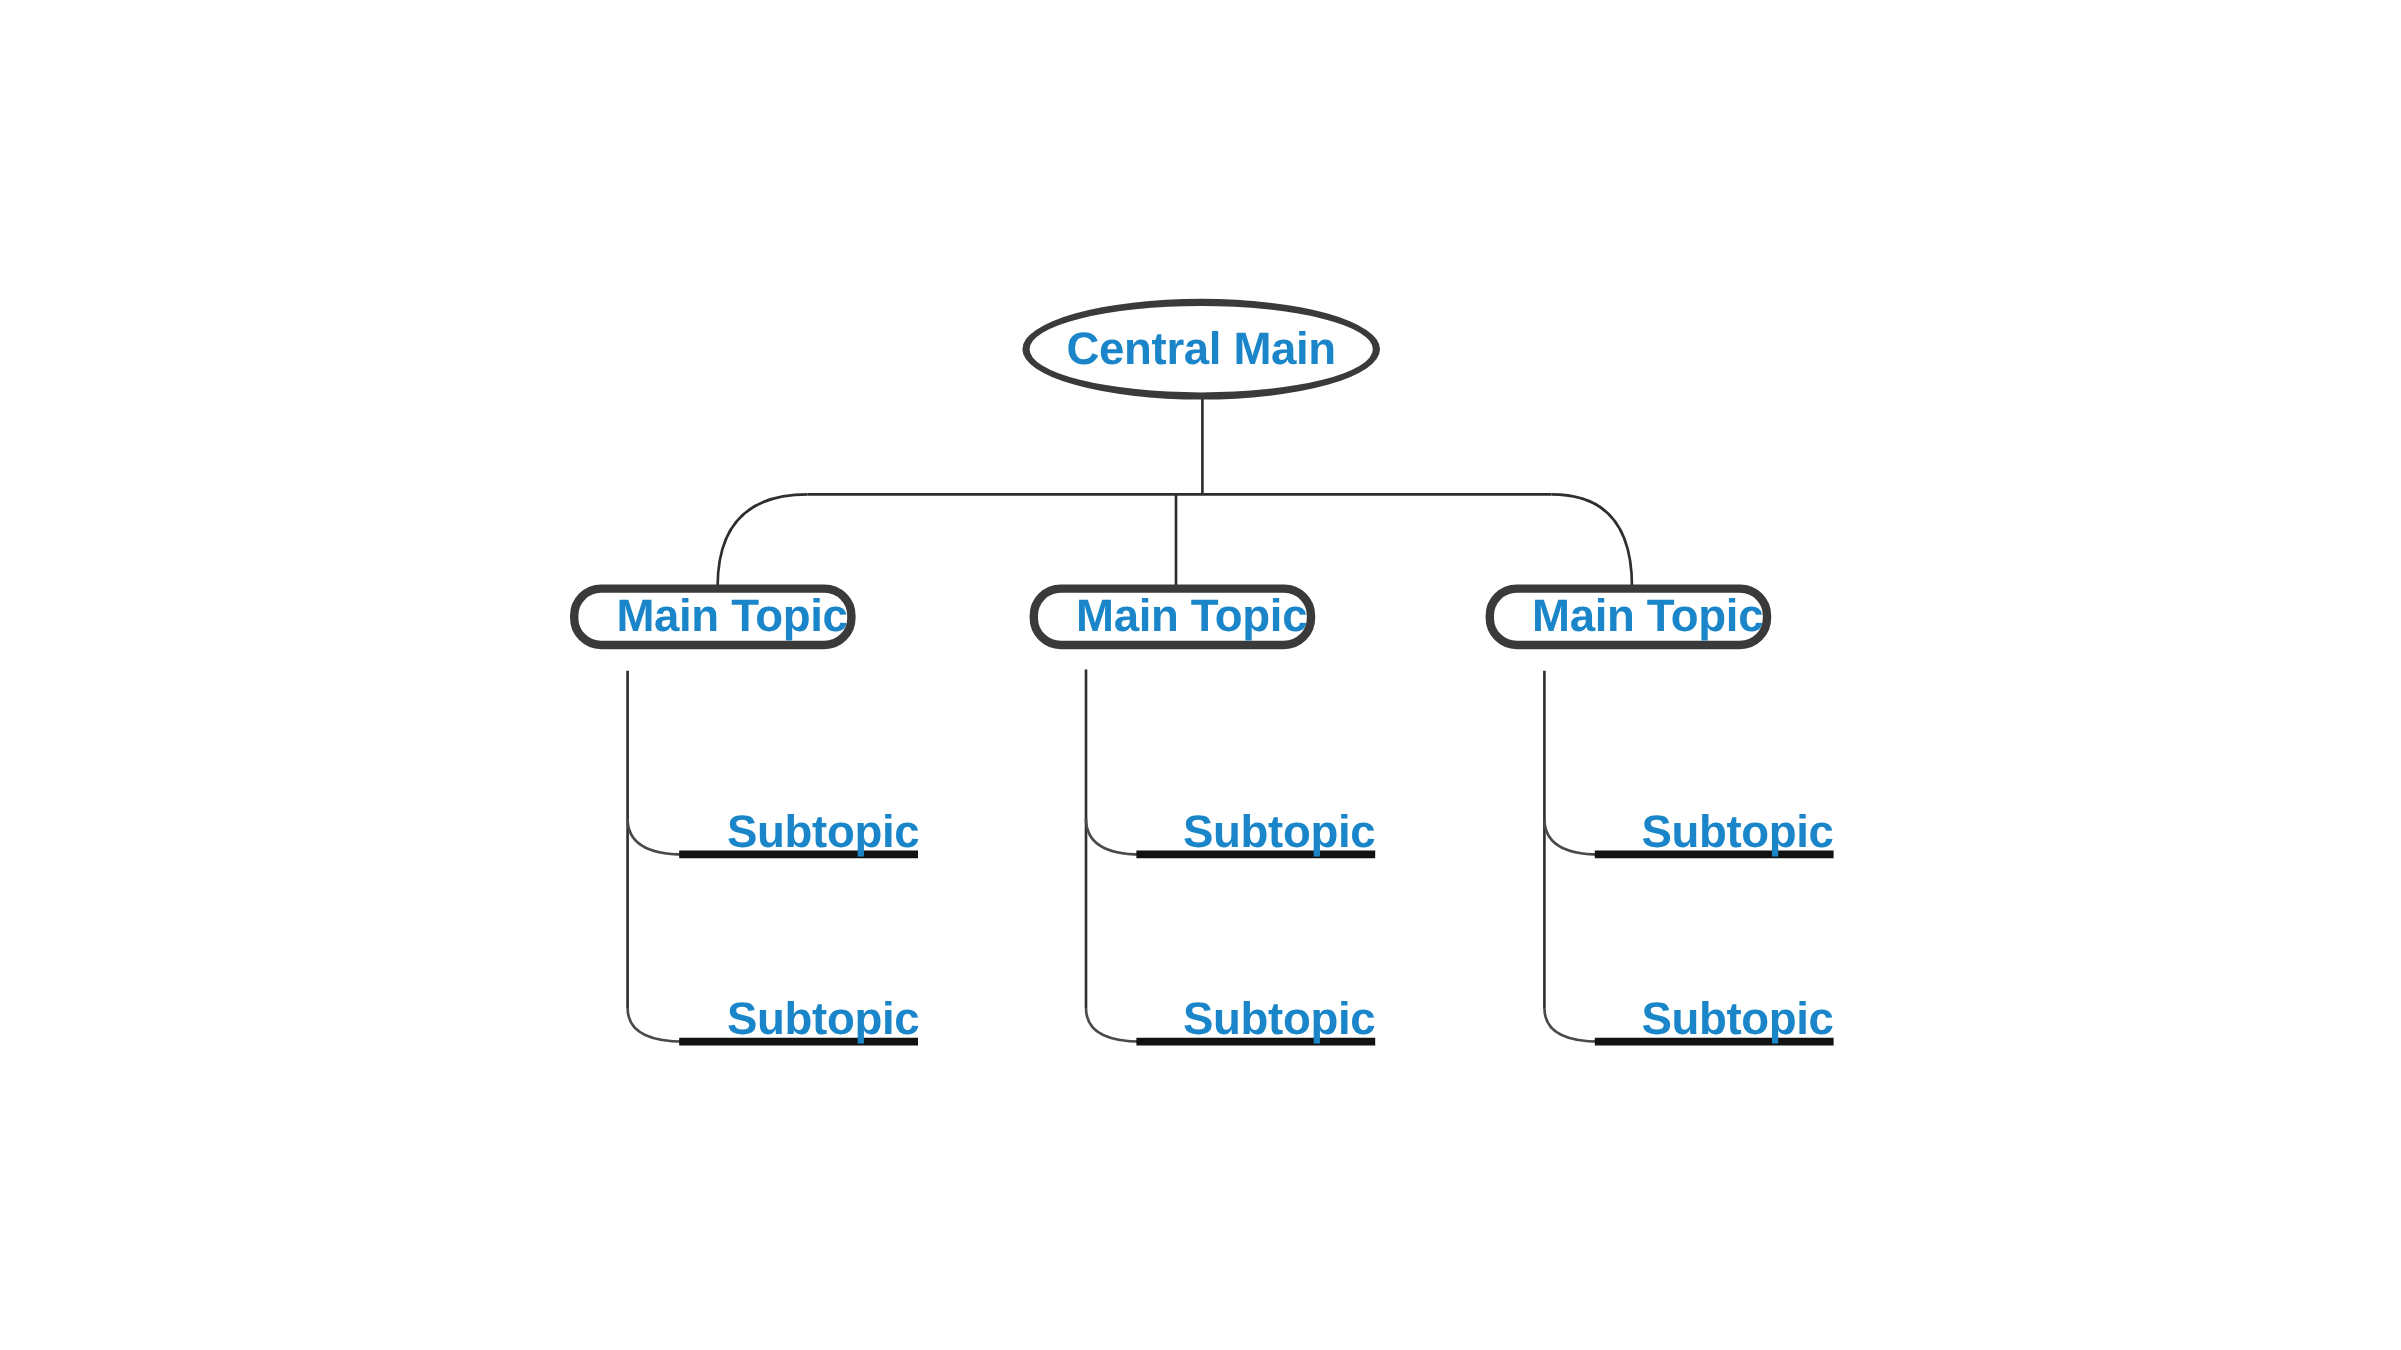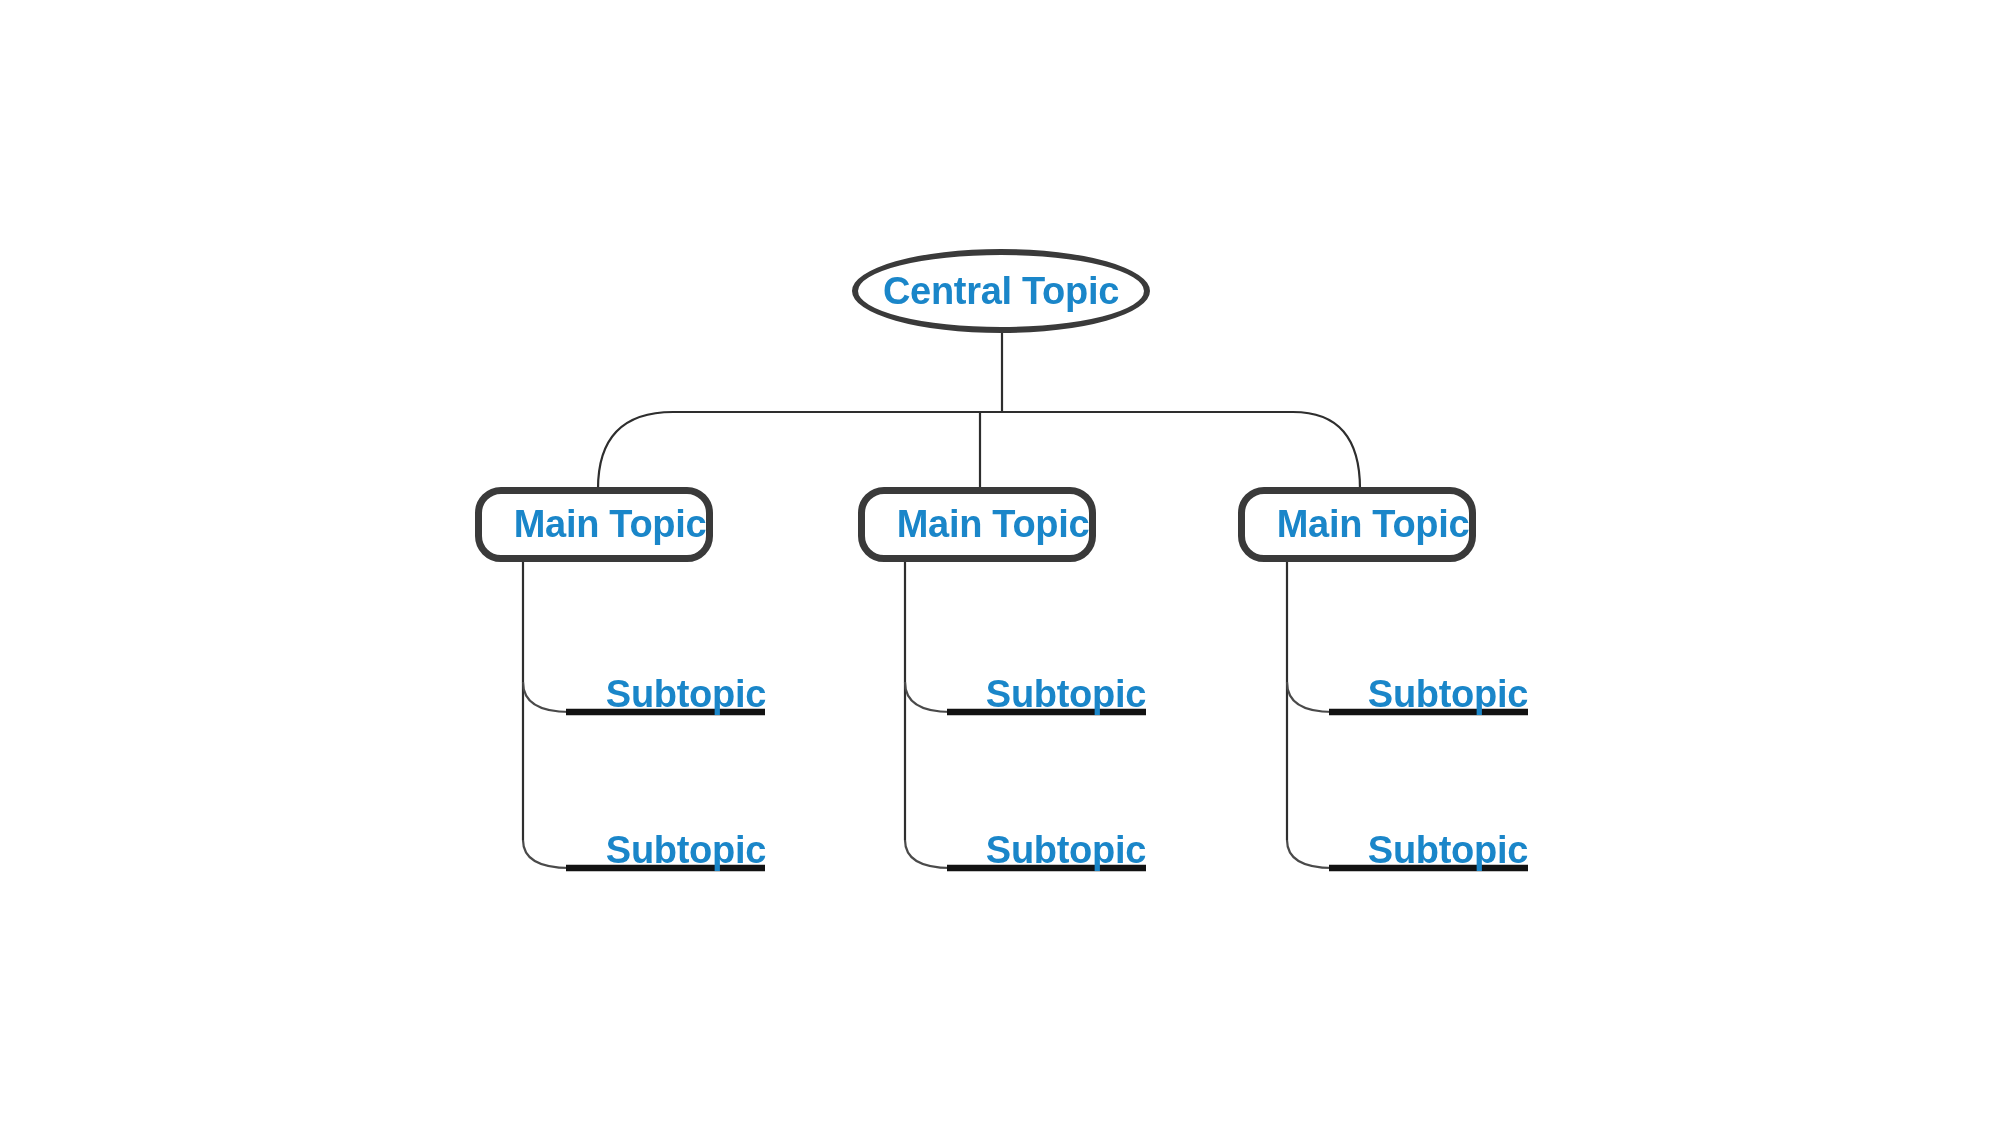--- a/index.html
+++ b/index.html
@@ -31,21 +31,21 @@
     font-size:38px;
     letter-spacing:-0.3px;
     white-space:nowrap;
   }
   .node-ellipse{
     left:852px;top:249px;width:298px;height:84px;
     border:6px solid var(--shape-border);
     border-radius:50%;
   }
   .node-box{
-    top:487px;width:238px;height:75px;
+    top:487px;width:238px;height:54px;
     border:7px solid var(--shape-border);
     border-radius:26px;
     padding-left:32px;
   }
   .box-1{left:475px;}
   .box-2{left:858px;}
   .box-3{left:1238px;}
   .subtopic-label{
     position:absolute;
     width:200px;height:52px;
@@ -89,21 +89,21 @@
     <path class="thick" d="M947 868 L1146 868"></path>
 
     <path class="thin" d="M1287 559 L1287 840"></path>
     <path class="curve" d="M1287 682 Q1287 712 1333 712"></path>
     <path class="curve" d="M1287 840 Q1287 868 1333 868"></path>
     <path class="thick" d="M1329 712 L1528 712"></path>
     <path class="thick" d="M1329 868 L1528 868"></path>
   </svg>
 
   <div class="node node-ellipse">
-    <span>Central Topic</span>
+    <span>Central Main</span>
   </div>
 
   <div class="node node-box box-1">
     <span>Main Topic</span>
   </div>
   <div class="node node-box box-2">
     <span>Main Topic</span>
   </div>
   <div class="node node-box box-3">
     <span>Main Topic</span>

